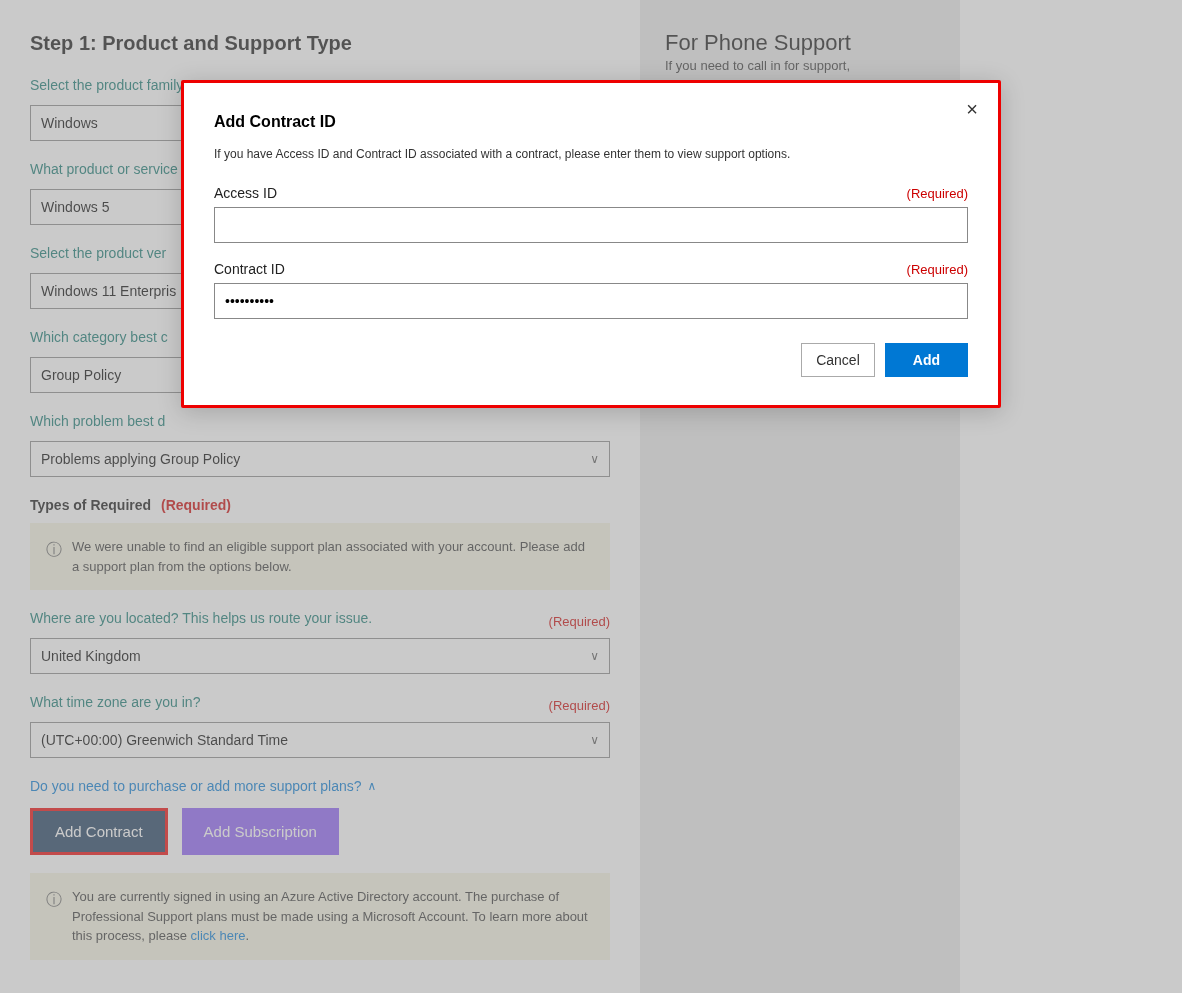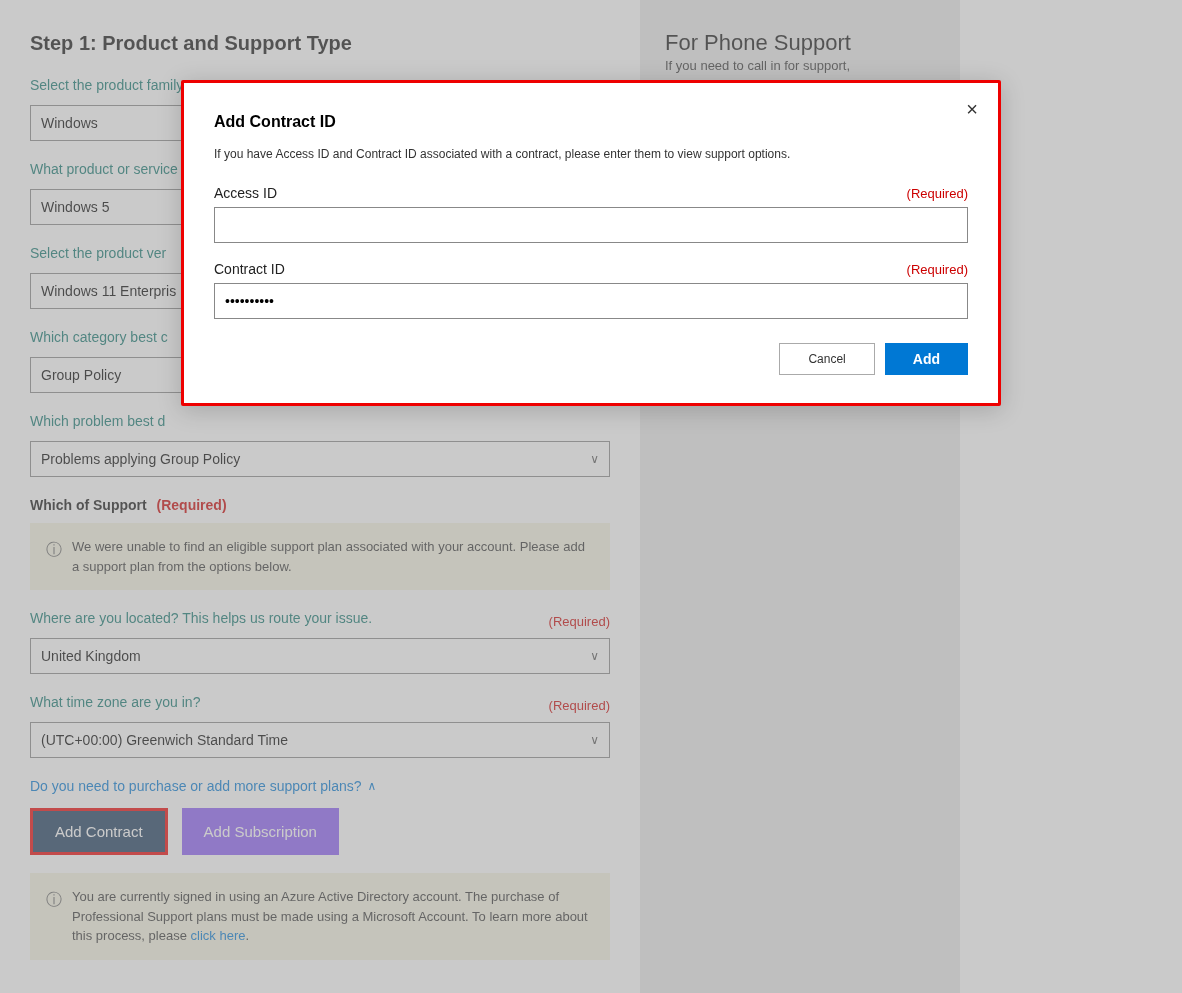--- a/index.html
+++ b/index.html
@@ -115,25 +115,25 @@
     }
 
     .modal-actions {
       display: flex;
       justify-content: flex-end;
       gap: 10px;
       margin-top: 24px;
     }
 
     .btn-cancel {
-      padding: 8px 28px;
+      padding: 8px 14px;
       border: 1px solid #aaa;
       background: #fff;
       cursor: pointer;
-      font-size: 12px;
+      font-size: 14px;
       color: #333;
     }
 
     .btn-add {
       padding: 8px 28px;
       border: none;
       background: #0078d4;
       color: #fff;
       cursor: pointer;
       font-size: 14px;
@@ -360,21 +360,21 @@
       </div>
       <div class="dropdown">
         <span>Problems applying Group Policy</span>
         <span class="chevron">∨</span>
       </div>
     </div>
 
     
     <div class="field-section">
       <div style="margin-bottom:10px;">
-        <span class="types-support-label">Which of Support</span>
+        <span class="types-support-label">Types of Required</span>
         <span class="required-inline">(Required)</span>
       </div>
       <div class="info-box">
         <span class="info-icon">ⓘ</span>
         <span>We were unable to find an eligible support plan associated with your account. Please add a support plan from the options below.</span>
       </div>
     </div>
 
     
     <div class="field-section">

